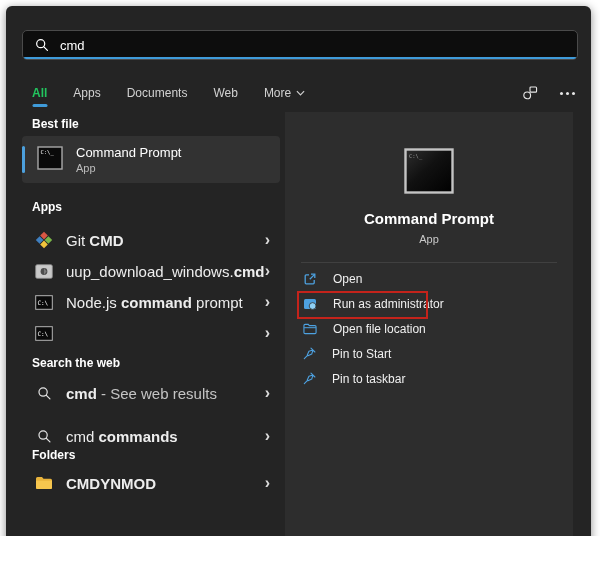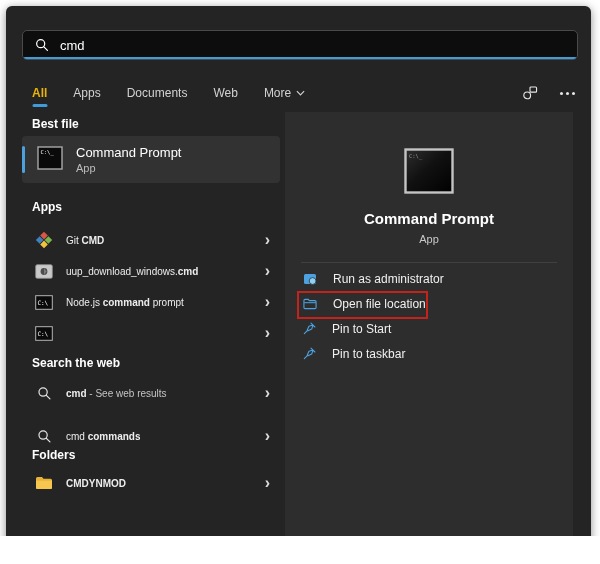--- a/index.html
+++ b/index.html
@@ -11,32 +11,32 @@
   .search-box{position:absolute;left:16px;top:24px;width:556px;height:30px;background:#0d0d0d;
               border:1px solid #4a4a4a;border-radius:5px;display:flex;align-items:center;
               padding:0 12px;box-sizing:border-box;}
   .search-underline{position:absolute;left:1px;right:1px;bottom:0;height:2px;background:#3f9bd9;
                     border-radius:0 0 4px 4px;}
   .search-text{color:#ffffff;font-size:13px;margin-left:11px;}
 
   
   .tabs-row{position:absolute;left:26px;top:74px;right:16px;height:26px;display:flex;align-items:center;gap:26px;}
   .tab{position:relative;font-size:12px;color:#d2d2d2;cursor:default;display:flex;align-items:center;gap:5px;}
-  .tab.selected{color:#eab308;font-weight:700;}
+  .tab.selected{color:#22c55e;font-weight:700;}
   .tab.selected::after{content:"";position:absolute;left:50%;transform:translateX(-50%);
                        bottom:-7px;width:15px;height:3px;border-radius:2px;background:#3f9bd9;}
   .tabs-right{position:absolute;right:0;top:0;height:26px;display:flex;align-items:center;gap:22px;}
   .dots{display:flex;gap:3px;align-items:center;}
   .dots i{width:3px;height:3px;border-radius:50%;background:#e6e6e6;display:block;}
 
   
   .sec-h{position:absolute;left:26px;font-size:12px;font-weight:700;color:#ffffff;white-space:nowrap;}
   .row{position:absolute;left:16px;width:258px;height:30px;display:flex;align-items:center;border-radius:4px;}
   .row .ic{width:20px;margin-left:12px;display:flex;justify-content:center;align-items:center;flex:0 0 20px;}
-  .row .lbl{margin-left:12px;font-size:10px;color:#ededed;white-space:nowrap;overflow:hidden;}
+  .row .lbl{margin-left:12px;font-size:15px;color:#ededed;white-space:nowrap;overflow:hidden;}
   .row .chev{margin-left:auto;margin-right:10px;color:#dcdcdc;font-size:16px;font-weight:700;line-height:1;}
   .b{font-weight:700;}
   .dim{color:#c4c4c4;}
 
   
   .bm-row{position:absolute;left:16px;top:130px;width:258px;height:47px;background:#323232;border-radius:4px;
           display:flex;align-items:center;}
   .bm-accent{position:absolute;left:0;top:10px;width:3px;height:27px;border-radius:2px;background:#4ca0dd;}
   .bm-ic{margin-left:15px;flex:0 0 26px;}
   .bm-txt{margin-left:13px;display:flex;flex-direction:column;gap:2px;}
@@ -223,20 +223,30 @@
         <text x="5" y="10" font-size="5.5" fill="#9a9a9a" font-family="DejaVu Sans Mono, monospace">C:\_</text>
       </svg>
       <div class="panel-title">Command Prompt</div>
       <div class="panel-sub">App</div>
       <div class="panel-div"></div>
 
       <div class="actions">
         <div class="action">
           <span style="display:flex;">
             <svg width="14" height="14" viewBox="0 0 14 14">
+                <path d="M6 2.8 H3.2 Q2.2 2.8 2.2 3.8 V10.8 Q2.2 11.8 3.2 11.8 H10.2 Q11.2 11.8 11.2 10.8 V8" fill="none" stroke="#4da1e0" stroke-width="1.3"></path>
+                <path d="M8 2.2 H11.8 V6" fill="none" stroke="#4da1e0" stroke-width="1.3"></path>
+                <line x1="11.6" y1="2.4" x2="6.8" y2="7.2" stroke="#4da1e0" stroke-width="1.3"></line>
+              </svg>
+          </span>
+          <span class="a-lbl">Open</span>
+        </div>
+        <div class="action">
+          <span style="display:flex;">
+            <svg width="14" height="14" viewBox="0 0 14 14">
                 <rect x="1" y="2" width="12" height="10" rx="1.5" fill="#4da1e0"></rect>
                 <circle cx="9.6" cy="9" r="3.4" fill="#8ed0f5"></circle>
                 <circle cx="9.6" cy="9" r="3.4" fill="none" stroke="#2d2d2d" stroke-width="0.8"></circle>
               </svg>
           </span>
           <span class="a-lbl">Run as administrator</span>
         </div>
         <div class="action">
           <span style="display:flex;">
             <svg width="14" height="12" viewBox="0 0 15 12">

